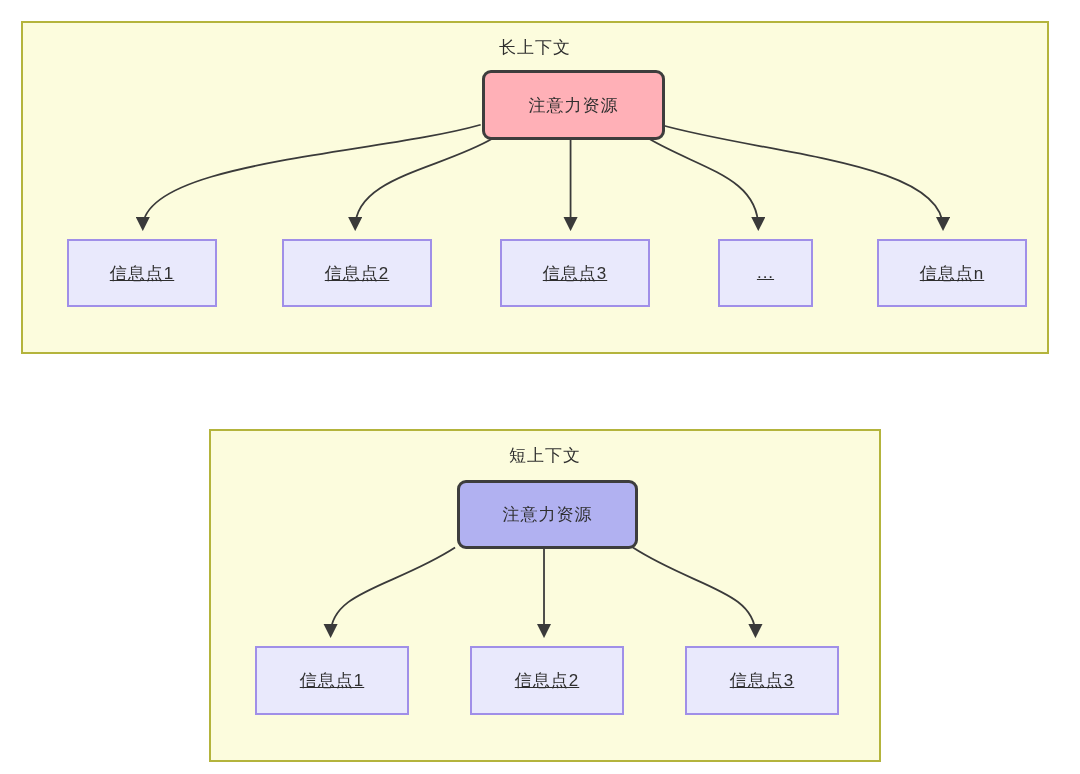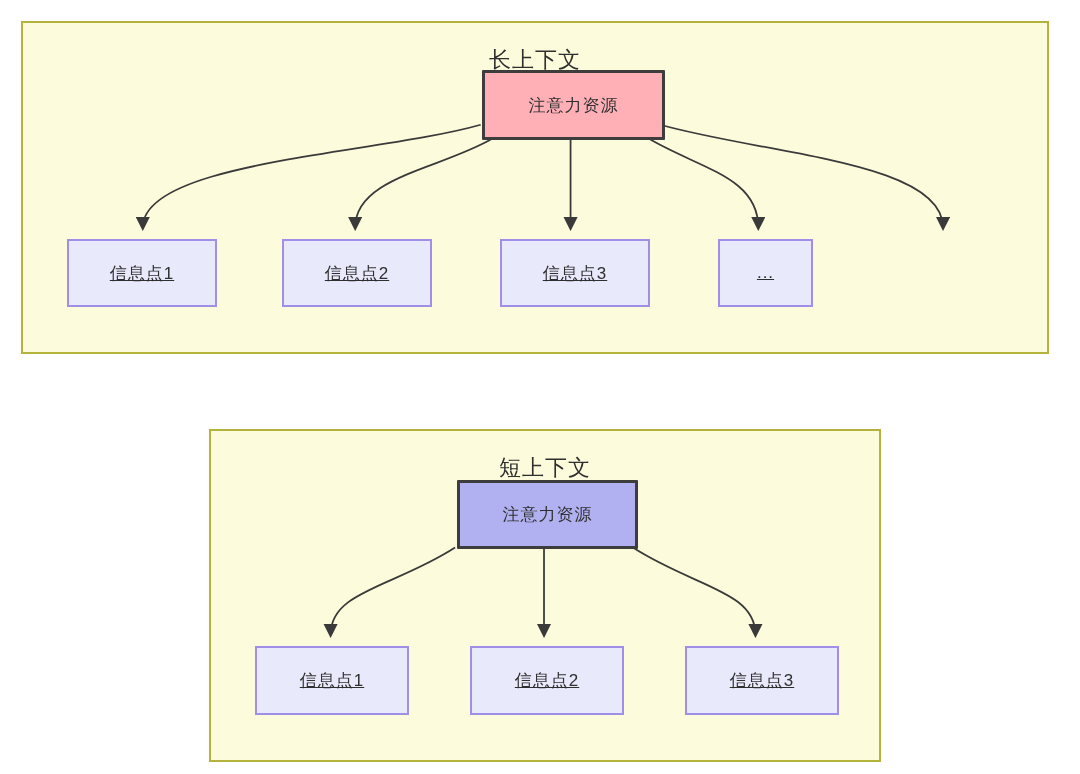--- a/index.html
+++ b/index.html
@@ -24,36 +24,36 @@
   }
   .panel {
     position: absolute;
     background: var(--panel-fill);
     border: 2px solid var(--panel-border);
   }
   .panel-long  { left: 21px;  top: 21px;  width: 1028px; height: 333px; }
   .panel-short { left: 209px; top: 429px; width: 672px;  height: 333px; }
   .panel-title {
     position: absolute;
-    top: 22px; left: 0; width: 100%;
+    top: 13px; left: 0; width: 100%;
     text-align: center;
-    font-size: 22px;
+    font-size: 17px;
     letter-spacing: 1px;
   }
   .node {
     position: absolute;
     display: flex;
     align-items: center;
     justify-content: center;
     font-size: 17px;
     letter-spacing: 1px;
   }
   .source-node {
     border: 3px solid var(--source-border);
-    border-radius: 1px;
+    border-radius: 9px;
   }
   .source-long  { left: 459px; top: 47px; width: 183px; height: 70px; background: var(--long-source-fill); }
   .source-short { left: 246px; top: 49px; width: 181px; height: 69px; background: var(--short-source-fill); }
   .target-node {
     background: var(--target-fill);
     border: 2px solid var(--target-border);
     top: 216px; height: 68px; width: 150px; text-decoration: underline;
   }
   .panel-short .target-node { top: 215px; height: 69px; width: 154px; }
   .t-l1 { left: 44px;  }
@@ -105,20 +105,23 @@
   </div>
   <div class="node target-node t-l2">
     <span>信息点2</span>
   </div>
   <div class="node target-node t-l3">
     <span>信息点3</span>
   </div>
   <div class="node target-node t-l4">
     <span>...</span>
   </div>
+  <div class="node target-node t-l5">
+    <span>信息点n</span>
+  </div>
 </div>
 
 <div class="panel panel-short">
   <div class="panel-title">短上下文</div>
 
   <svg class="arrows" viewBox="0 0 672 333" width="672" height="333" xmlns="http://www.w3.org/2000/svg">
     <defs>
       <marker id="ah-short" viewBox="0 0 10 10" refX="7.5" refY="5" markerWidth="8" markerHeight="8" orient="auto-start-reverse">
         <path class="arrowhead-shape" d="M0,0 L10,5 L0,10 z"></path>
       </marker>

